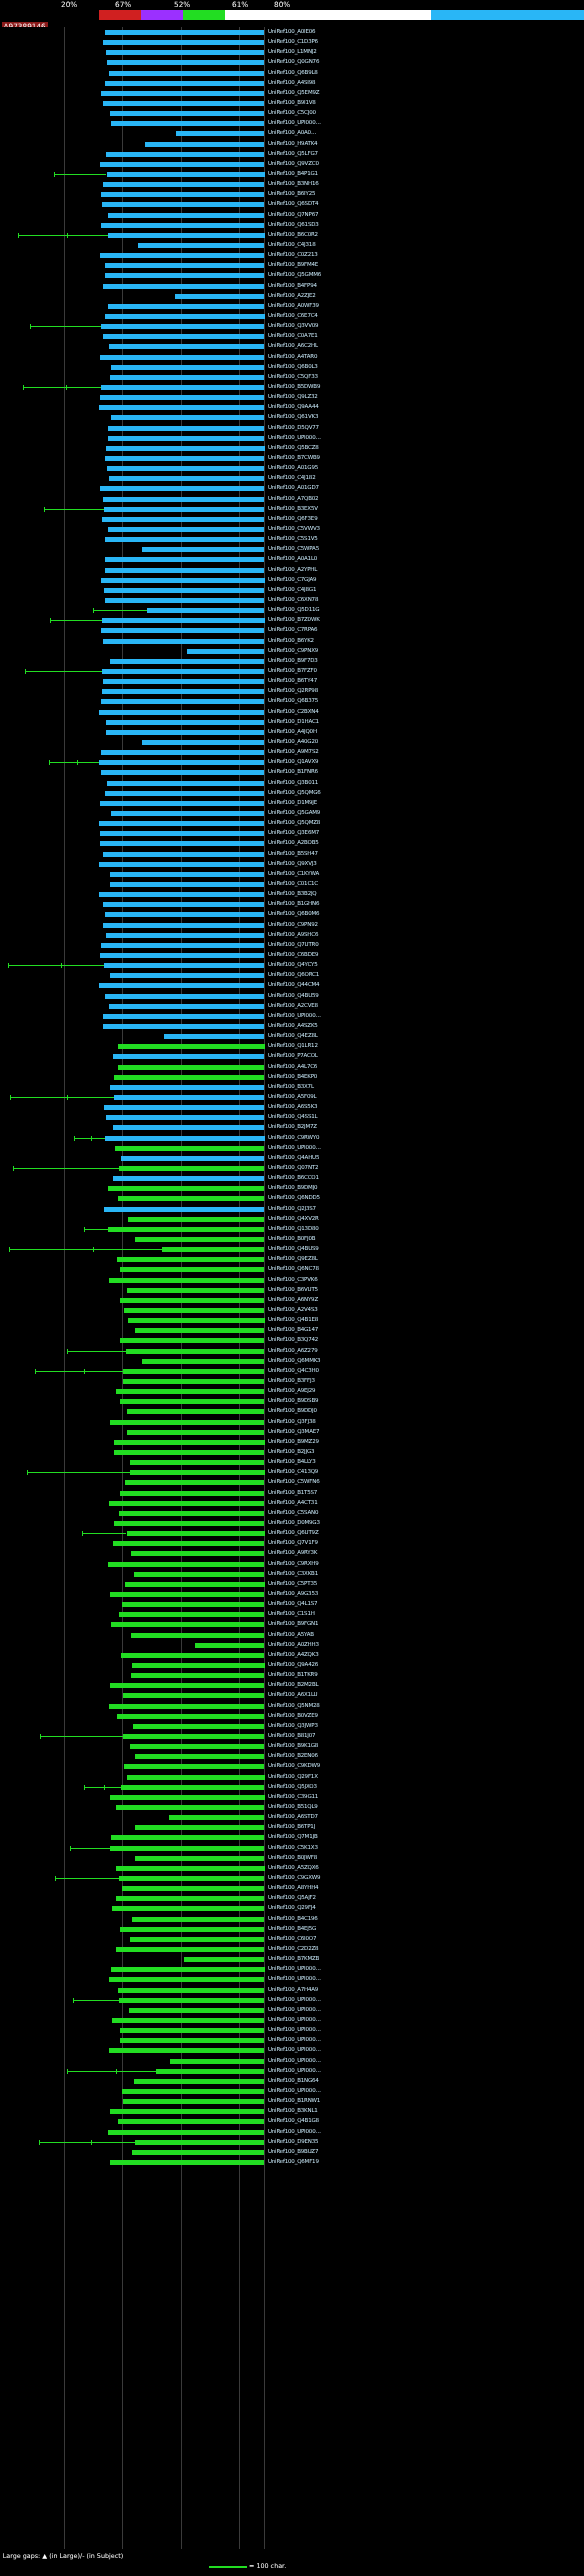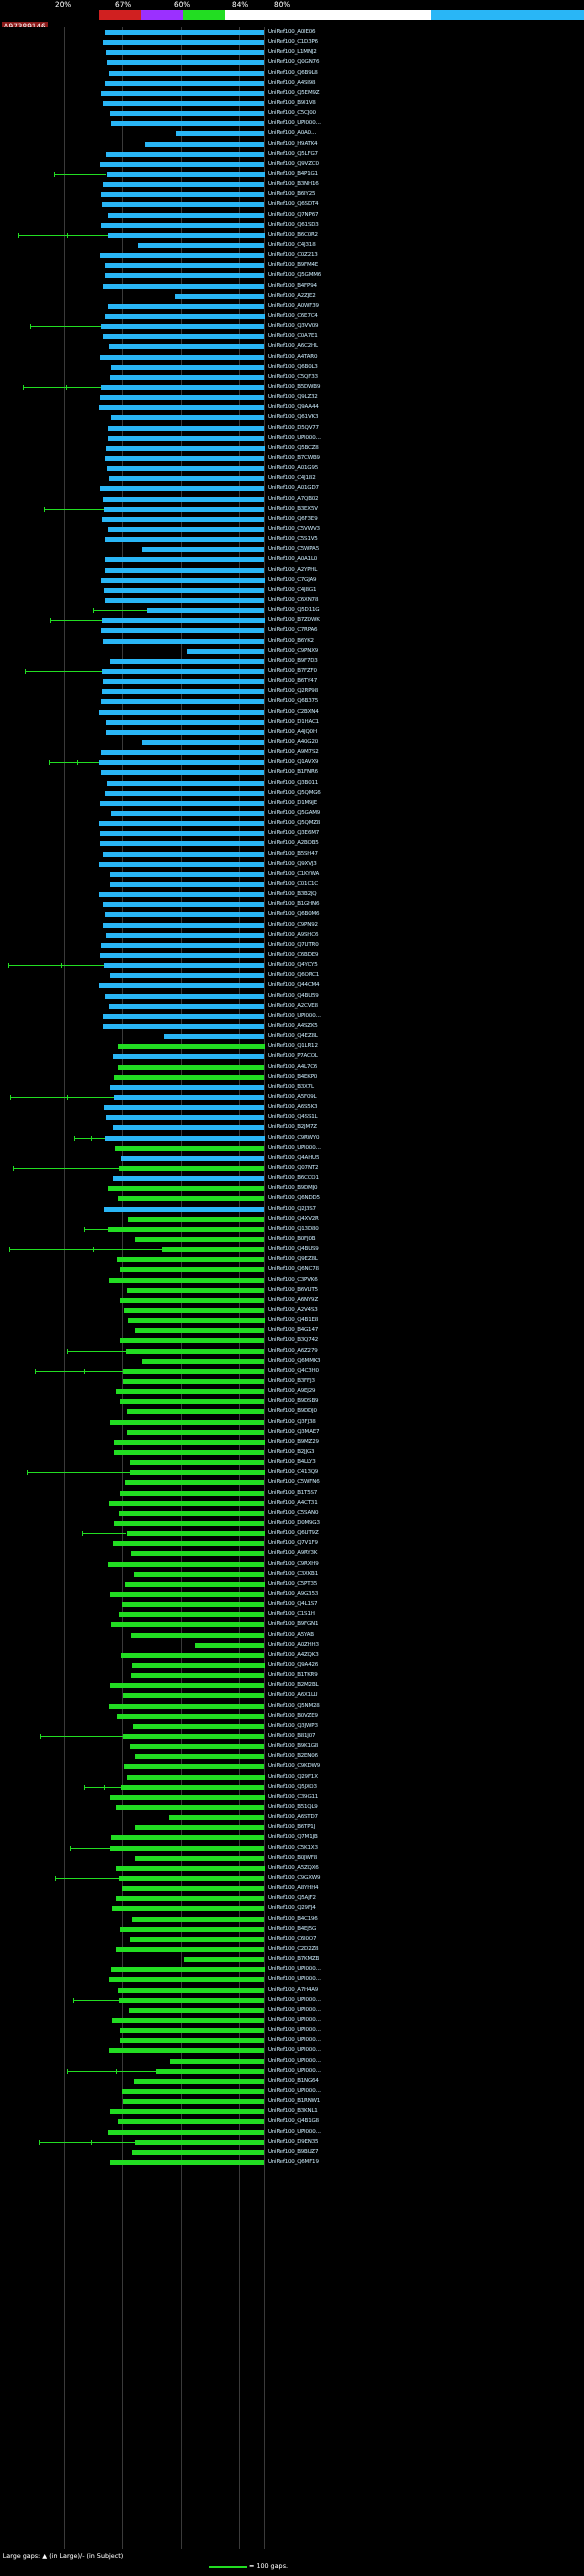--- a/index.html
+++ b/index.html
@@ -53,24 +53,24 @@
   }
   #footer .legendlabel{
     position:absolute;left:249px;top:12.8px;font-size:6.4px;color:#fff;
   }
 </style>
 </head>
 <body>
 
 <div id="ruler">
   <div class="ticklabels">
-    <span style="left:55px;">20%</span>
+    <span style="left:61px;">20%</span>
     <span style="left:115px;">67%</span>
-    <span style="left:174px;">60%</span>
-    <span style="left:232px;">84%</span>
+    <span style="left:174px;">52%</span>
+    <span style="left:232px;">61%</span>
     <span style="left:274px;">80%</span>
   </div>
   <div class="bar">
     <div class="seg" style="width:99px;background:#000000;"></div>
     <div class="seg" style="width:42px;background:#D02020;"></div>
     <div class="seg" style="width:42px;background:#9B30FF;"></div>
     <div class="seg" style="width:42px;background:#22DD22;"></div>
     <div class="seg" style="width:207px;background:#FFFFFF;"></div>
     <div class="seg" style="width:154px;background:#29B6F6;"></div>
   </div>
@@ -995,15 +995,15 @@
       <div class="row" style="top: 2130px;">
         <div class="hsp" style="left: 110px; width: 154px; background: rgb(34, 221, 34);"></div>
         <div class="rowlabel">UniRef100_Q6MF19</div>
       </div>
     </div>
 </div>
 
 <div id="footer">
   <div class="legendtext">Large gaps: ▲ (in Large)/- (in Subject)</div>
   <div class="legendline"></div>
-  <div class="legendlabel">= 100 gaps.</div>
+  <div class="legendlabel">= 100 char.</div>
 </div>
 
 
 </body></html>

